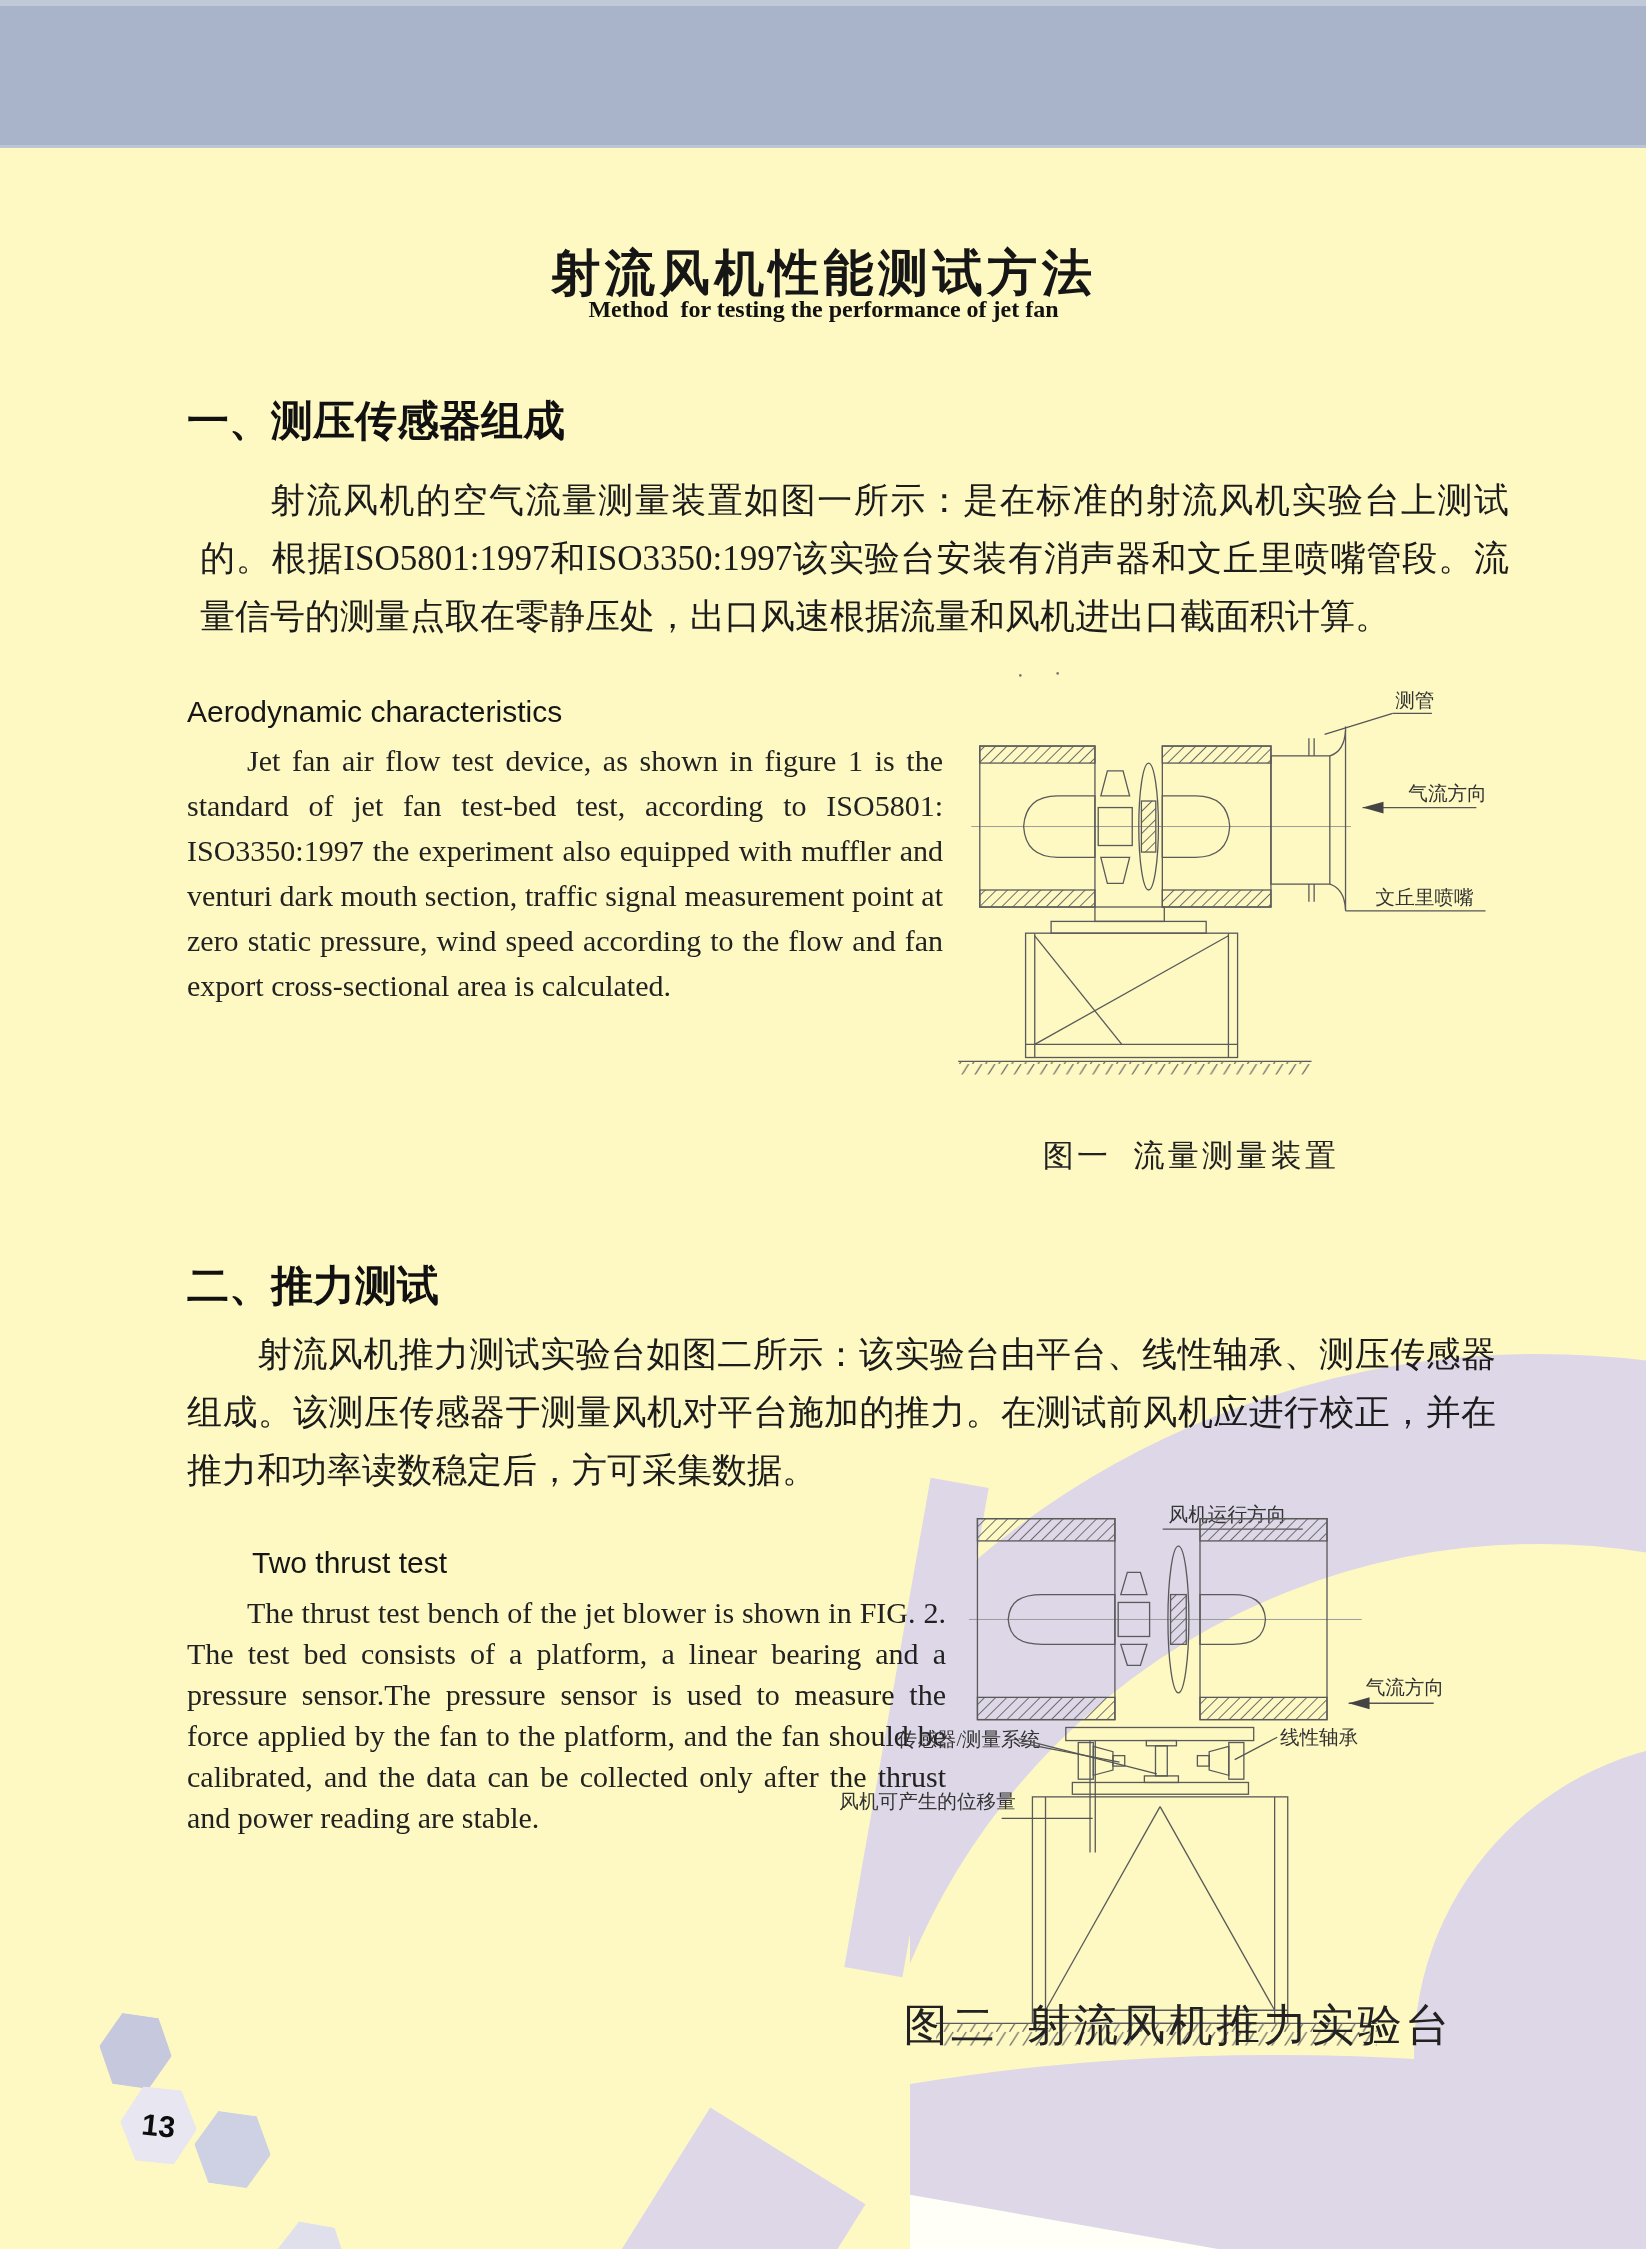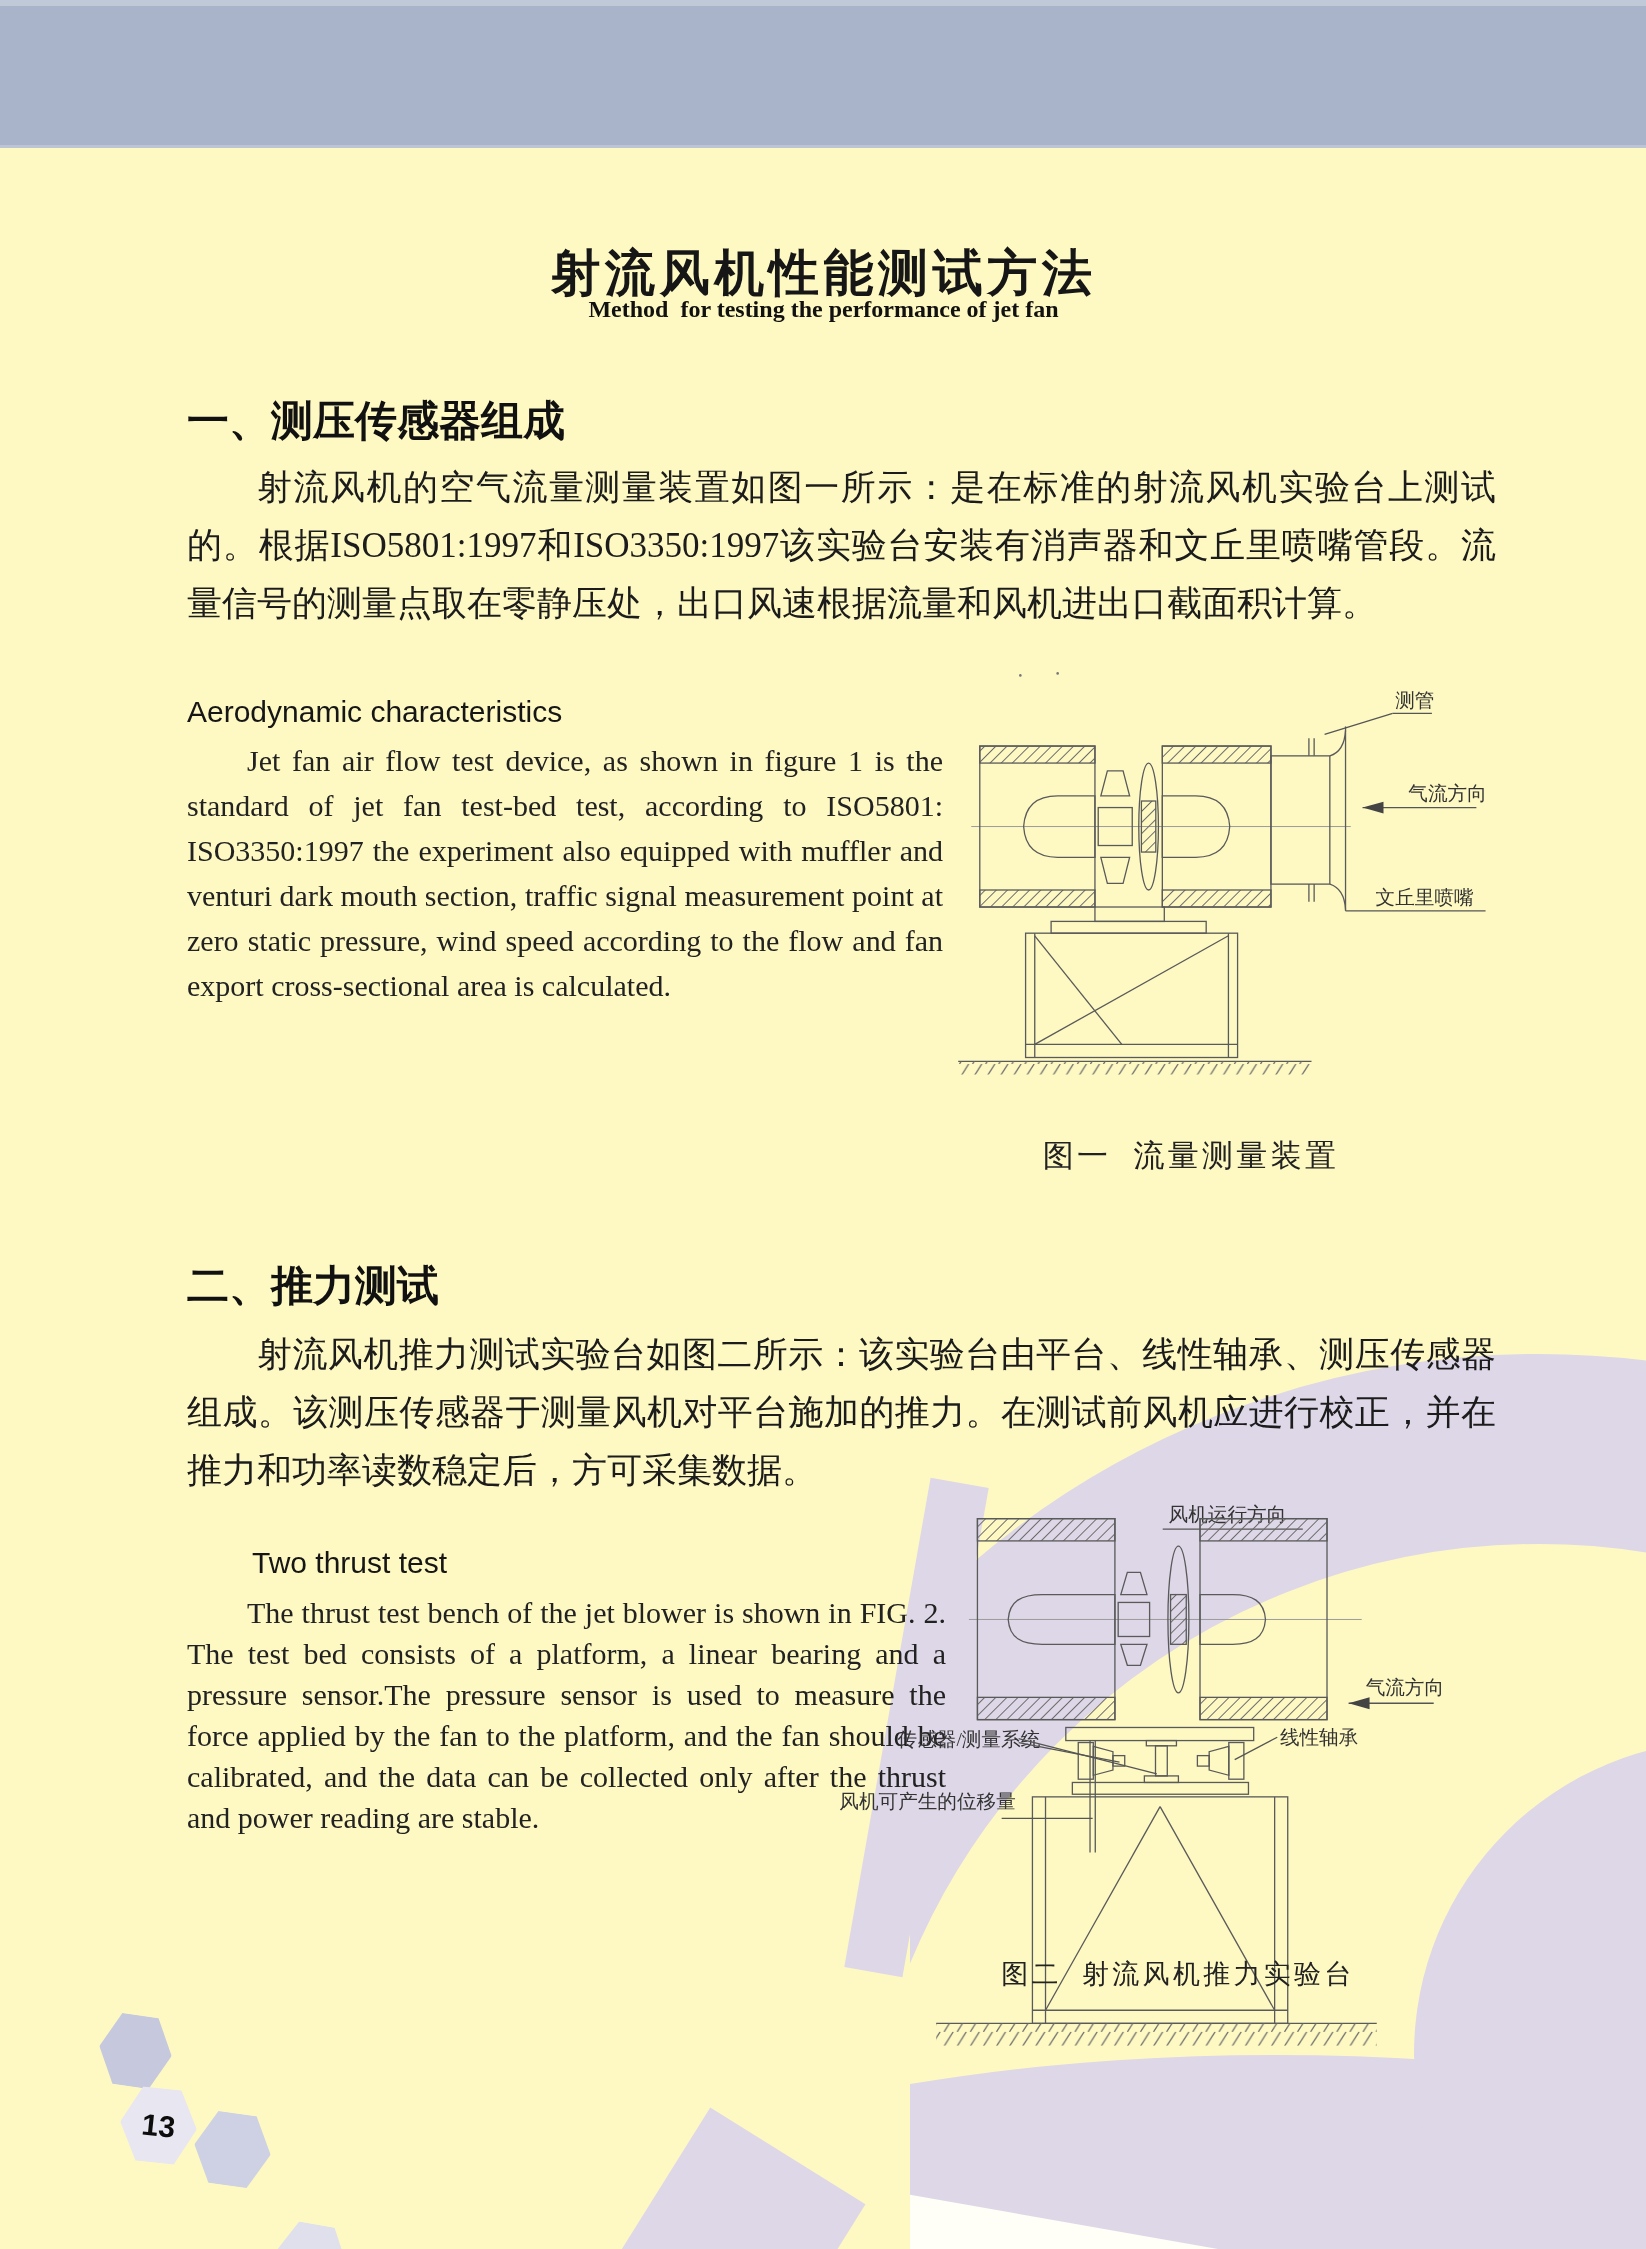--- a/index.html
+++ b/index.html
@@ -59,21 +59,21 @@
     <div class="blob-c"></div>
     <div class="white-slash"></div>
   </div>
 
   <div class="header-band"></div>
 
   <div class="title-zh">射流风机性能测试方法</div>
   <div class="title-en">Method  for testing the performance of jet fan</div>
 
   <div class="sec-heading" style="top:393px;">一、测压传感器组成</div>
-  <p class="zh-para" style="top:459px;margin:0;">射流风机的空气流量测量装置如图一所示：是在标准的射流风机实验台上测试的。根据ISO5801:1997和ISO3350:1997该实验台安装有消声器和文丘里喷嘴管段。流量信号的测量点取在零静压处，出口风速根据流量和风机进出口截面积计算。</p>
+  <p class="zh-para" style="top:459px;margin:13px;">射流风机的空气流量测量装置如图一所示：是在标准的射流风机实验台上测试的。根据ISO5801:1997和ISO3350:1997该实验台安装有消声器和文丘里喷嘴管段。流量信号的测量点取在零静压处，出口风速根据流量和风机进出口截面积计算。</p>
   <div class="en-subheading" style="left:187px;top:695px;">Aerodynamic characteristics</div>
   <p class="en-para" style="top:738px;width:756px;line-height:45px;margin:0;text-indent:2em;">Jet fan air flow test device, as shown in figure 1 is the standard of jet fan test-bed test, according to ISO5801: ISO3350:1997 the experiment also equipped with muffler and venturi dark mouth section, traffic signal measurement point at zero static pressure, wind speed according to the flow and fan export cross-sectional area is calculated.</p>
 
   <div class="figure" style="left:958px;top:661px;width:550px;height:458px;">
     <svg width="550" height="458" viewBox="0 0 840 700">
       <defs>
         <pattern id="hw1" width="12" height="12" patternUnits="userSpaceOnUse" patternTransform="rotate(45)">
           <line x1="0" y1="0" x2="0" y2="12" stroke="#6a6a6a" stroke-width="3"></line>
         </pattern>
         <pattern id="hg1" width="20" height="22" patternUnits="userSpaceOnUse">
@@ -213,21 +213,21 @@
         <text x="675" y="374" font-size="30">线性轴承</text>
         <line x1="671" y1="364" x2="606" y2="398" stroke="#555" stroke-width="2"></line>
         <text x="2" y="472" font-size="30">风机可产生的位移量</text>
         <line x1="250" y1="488" x2="389" y2="488" stroke="#555" stroke-width="2"></line>
         <text x="806" y="298" font-size="30">气流方向</text>
         <line x1="780" y1="312" x2="910" y2="312" stroke="#555" stroke-width="2"></line>
         <polygon points="780,312 812,303 812,321" fill="#444"></polygon>
       </g>
     </svg>
   </div>
-  <div class="fig-caption" style="left:903px;top:1956px;width:550px;font-size:27px;">图二  射流风机推力实验台</div>
+  <div class="fig-caption" style="left:903px;top:1996px;width:550px;font-size:44px;">图二  射流风机推力实验台</div>
 
   <div class="hex" style="left:99px;top:2013px;width:73px;height:76px;background:#c6c9dd;transform:rotate(8deg);"></div>
   <div class="hex page-num" style="left:120px;top:2086px;width:77px;height:79px;background:#e8e6f0;transform:rotate(6deg);">
     <span>13</span>
   </div>
   <div class="hex" style="left:194px;top:2111px;width:77px;height:77px;background:#ced1e3;transform:rotate(8deg);"></div>
   <div class="hex" style="left:275px;top:2222px;width:72px;height:72px;background:#dfe0ec;transform:rotate(10deg);"></div>
 
 </div>
 

